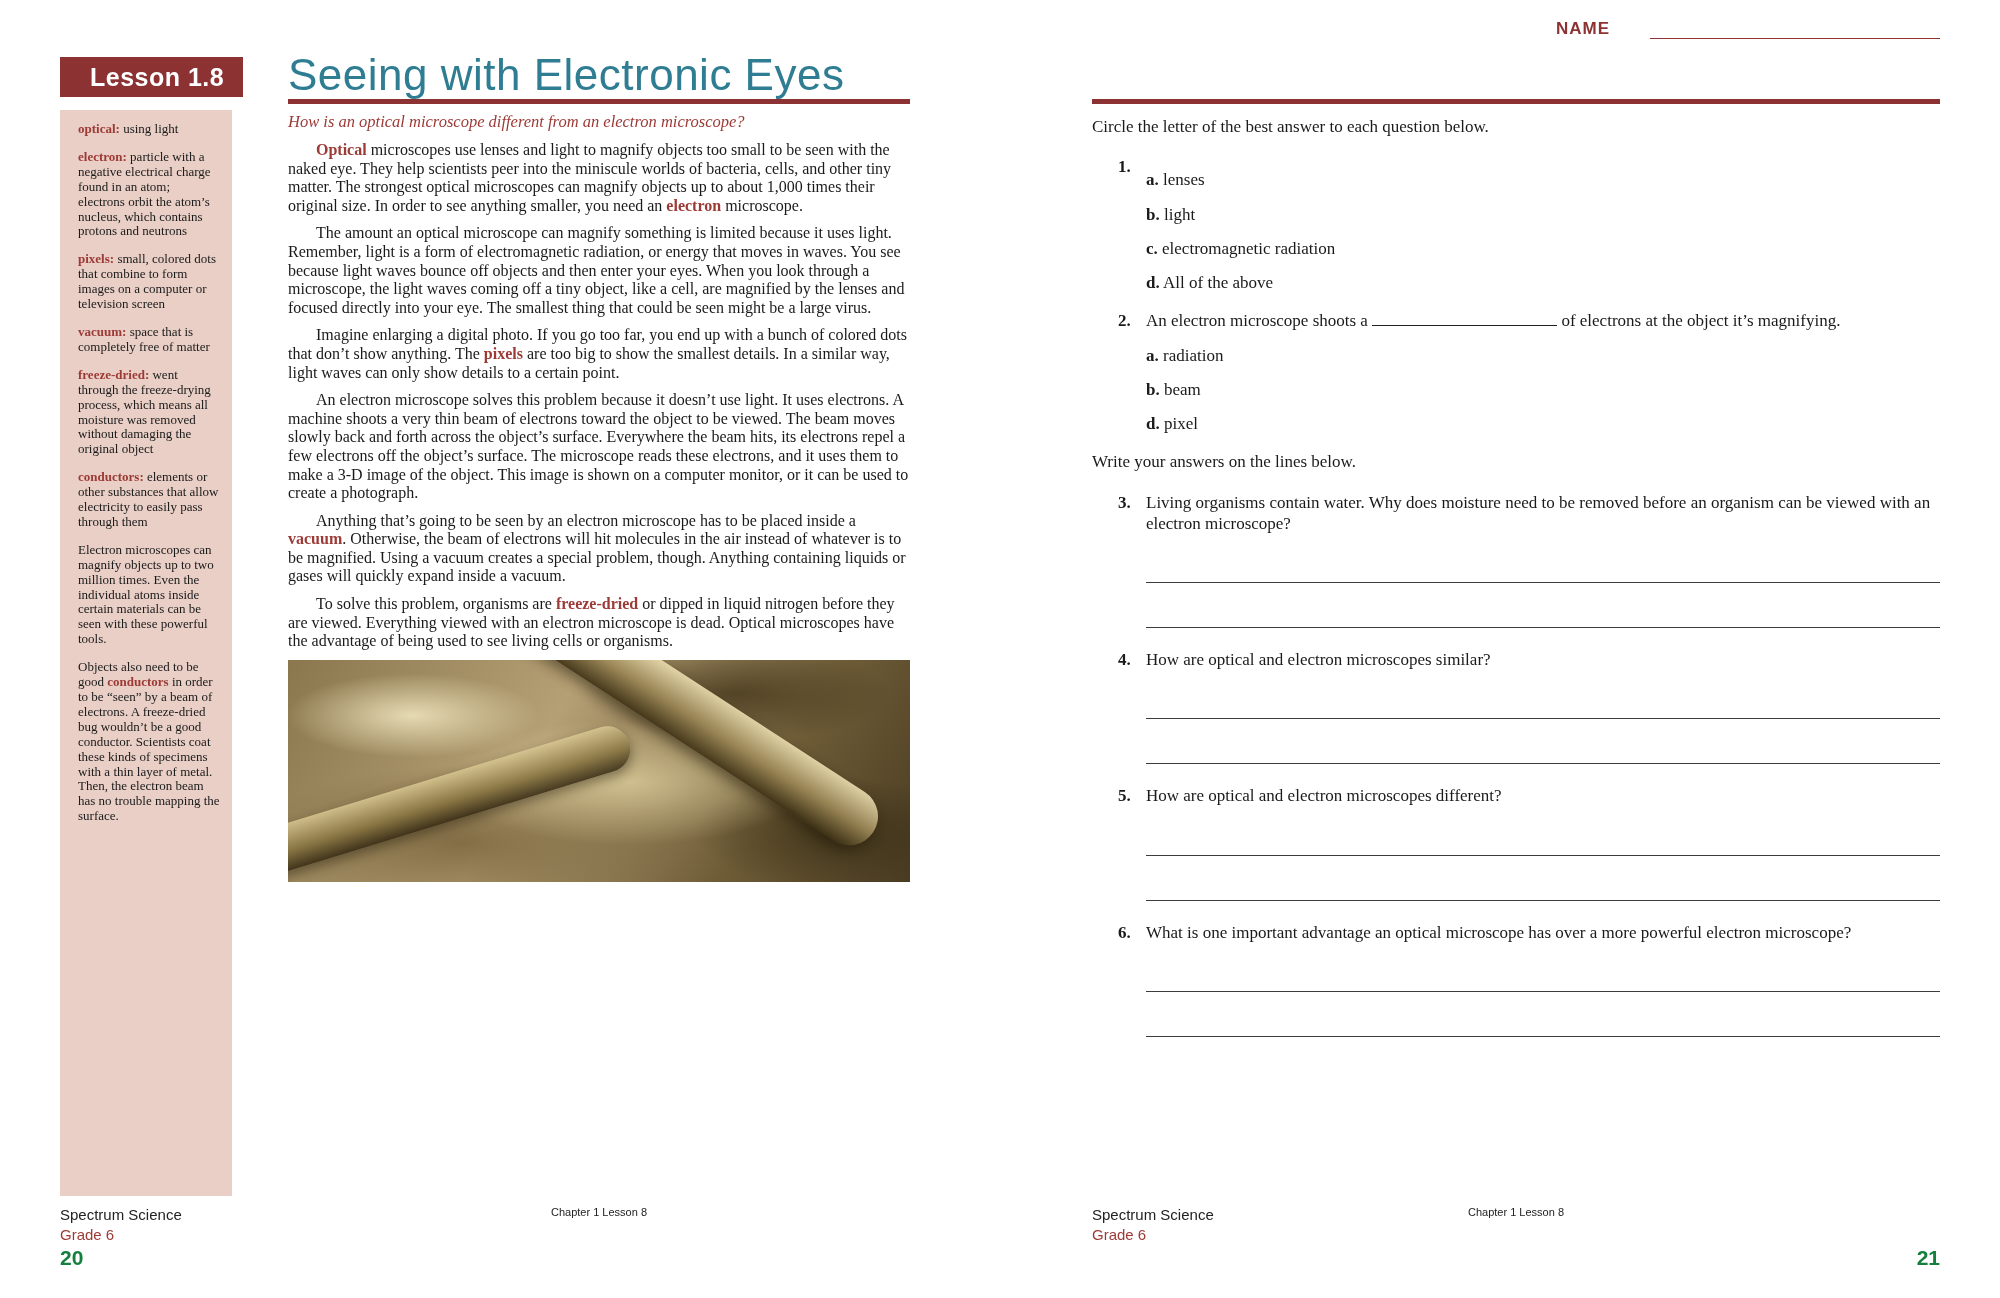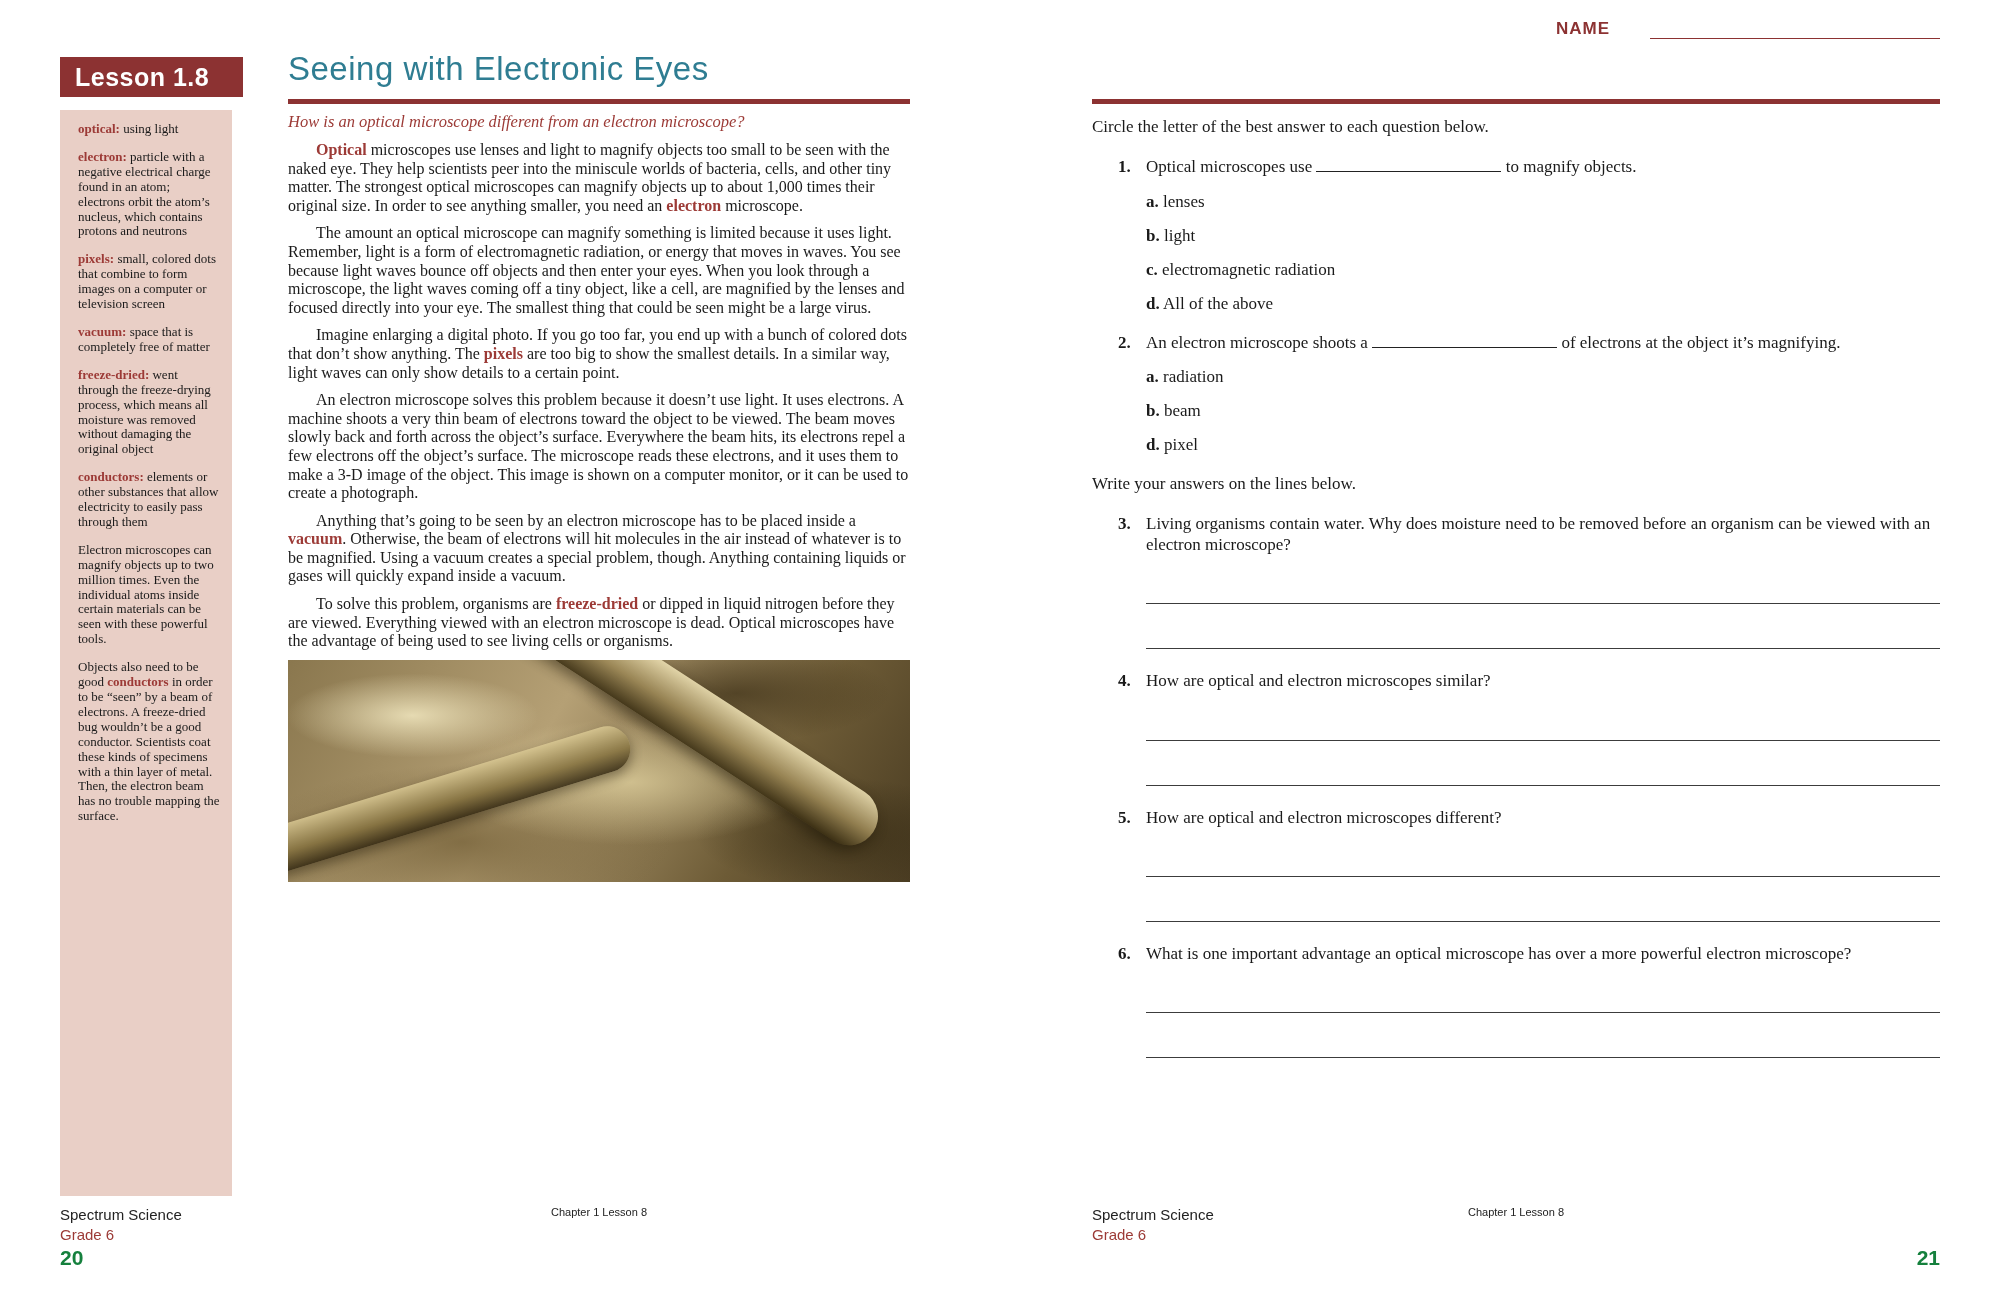--- a/index.html
+++ b/index.html
@@ -9,25 +9,25 @@
   }
   
   .rule{position:absolute;height:5px;background:#8c3232;}
   .run-m{font-weight:bold;color:#9c3a36;}
   .run-b{font-weight:bold;}
   .run-blank{display:inline-block;border-bottom:1.2px solid #222;height:14px;vertical-align:baseline;}
   
   .lesson-badge{
     position:absolute;left:60px;top:57px;width:183px;height:40px;background:#8c3232;color:#fff;
     font-family:"Liberation Sans",sans-serif;font-size:25px;font-weight:600;letter-spacing:.5px;
-    display:flex;align-items:center;padding-left:15px;box-sizing:border-box;
+    display:flex;align-items:center;padding-left:30px;box-sizing:border-box;
   }
   .title{
     position:absolute;left:288px;top:50px;margin:0;font-family:"Liberation Sans",sans-serif;
-    font-weight:400;font-size:33px;color:#2f7d92;letter-spacing:.5px;
+    font-weight:400;font-size:44px;color:#2f7d92;letter-spacing:.5px;
   }
   .rule-left{left:288px;top:99px;width:622px;}
   
   .sidebar{
     position:absolute;left:60px;top:110px;width:172px;height:1086px;background:#e9cfc6;
     box-sizing:border-box;padding:12px 12px 0 18px;font-size:13px;line-height:14.9px;
   }
   .vocab{margin:0 0 13px 0;}
   
   .article{position:absolute;left:288px;top:112px;width:622px;}
@@ -116,21 +116,20 @@
   <span class="name-line"></span>
 </div>
 <div class="rule rule-right"></div>
 
 <div class="right-col">
   <p class="instr">Circle the letter of the best answer to each question below.</p>
 
   <div class="question">
     <span class="qnum">1.</span>
     <div class="qbody">
-      <p class="qstem"><span>Optical microscopes use </span><span class="run-blank" style="width: 185px;"></span><span> to magnify objects.</span></p>
       <p class="opt"><span class="run-b">a.</span><span> lenses</span></p>
       <p class="opt"><span class="run-b">b.</span><span> light</span></p>
       <p class="opt"><span class="run-b">c.</span><span> electromagnetic radiation</span></p>
       <p class="opt"><span class="run-b">d.</span><span> All of the above</span></p>
     </div>
   </div>
 
   <div class="question">
     <span class="qnum">2.</span>
     <div class="qbody">

